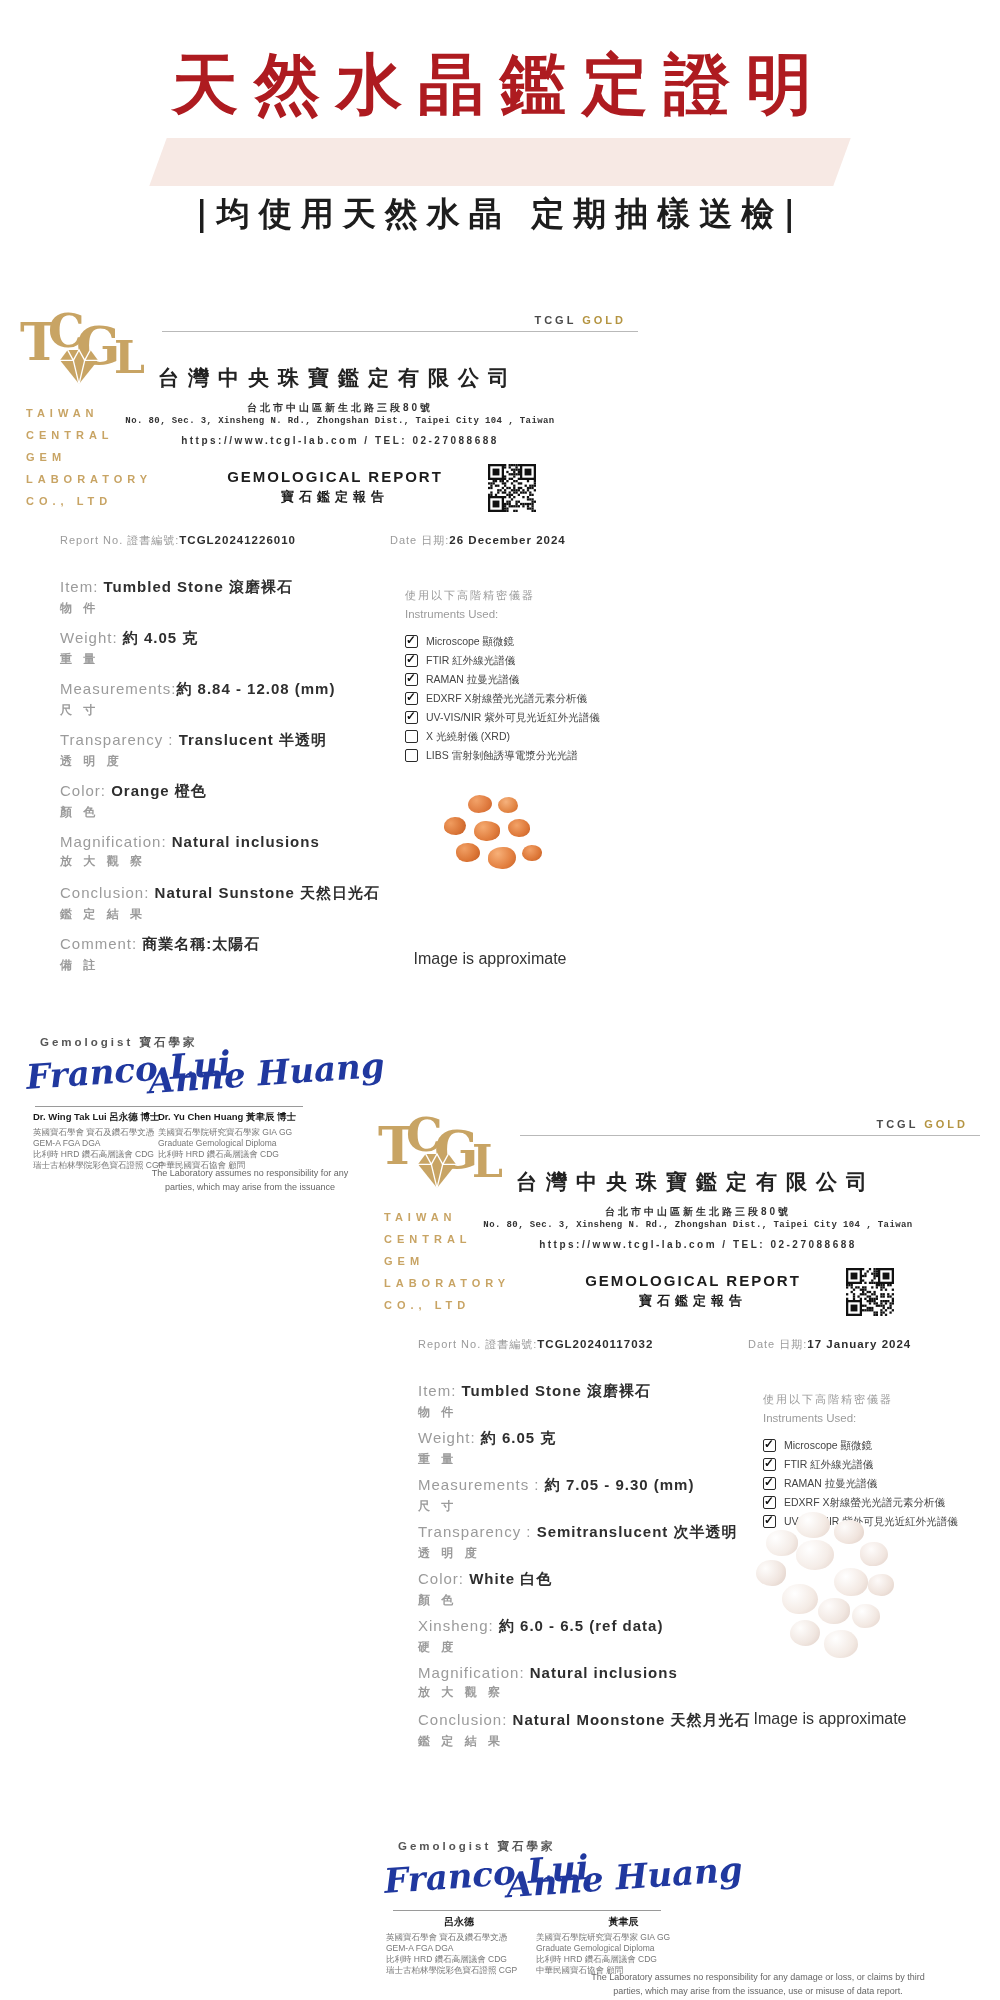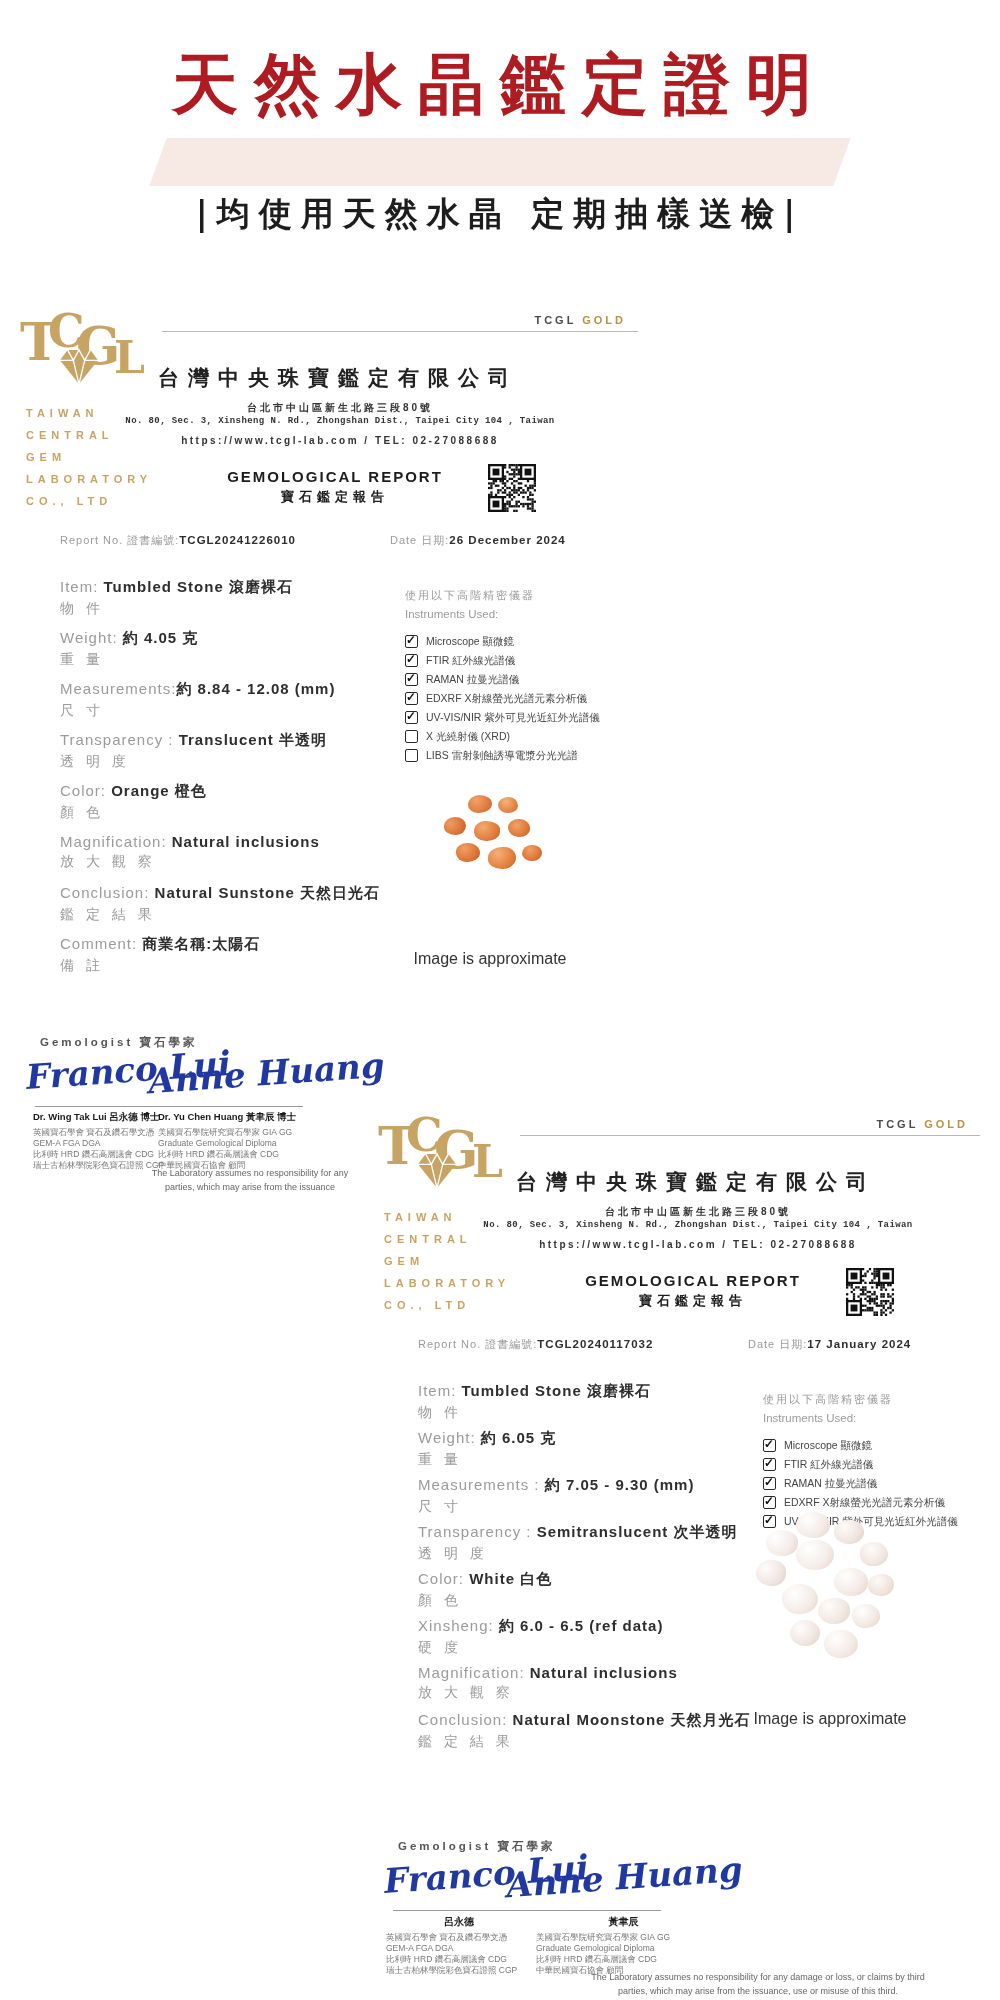--- a/index.html
+++ b/index.html
@@ -54,21 +54,21 @@
   .report-row{position:absolute;left:40px;top:233px;width:560px;font-size:11px;
               color:#9b9b9b;letter-spacing:1px;white-space:nowrap;}
   .report-row .val{color:#2e2e2e;font-weight:bold;font-size:11.5px;}
   .report-row .date{position:absolute;left:330px;top:0;}
 
   .fields{position:absolute;left:40px;top:278px;width:330px;}
   .field{height:51px;} .cert2 .field{height:47px;}
   .f-line{font-size:15px;white-space:nowrap;}
   .f-label{color:#9b9b9b;letter-spacing:1px;}
   .f-value{color:#2e2e2e;font-weight:bold;letter-spacing:1px;}
-  .f-sub{margin-top:3px;font-size:14px;color:#9b9b9b;letter-spacing:4px;}
+  .f-sub{margin-top:3px;font-size:12px;color:#9b9b9b;letter-spacing:4px;font-weight:bold;}
 
   .instruments{position:absolute;left:385px;top:288px;width:230px;}
   .inst-h-zh{font-size:11px;color:#9b9b9b;letter-spacing:2px;}
   .inst-h-en{font-size:11.5px;color:#9b9b9b;margin-top:5px;}
   .inst-list{margin-top:12px;}
   .inst-row{height:19px;display:flex;align-items:center;}
   .cb{width:11px;height:11px;border:1.5px solid #2a2a2a;border-radius:2px;margin-right:8px;
       position:relative;flex:0 0 auto;}
   .cb .mark{display:none;position:absolute;left:0;top:-3px;font-size:12px;font-weight:bold;color:#111;}
   .cb.on .mark{display:block;}
@@ -709,17 +709,17 @@
       <div class="s-cred">
         <div>美國寶石學院研究寶石學家 GIA GG</div>
         <div>Graduate Gemological Diploma</div>
         <div>比利時 HRD 鑽石高層議會 CDG</div>
         <div>中華民國寶石協會 顧問</div>
       </div>
     </div>
 
     <div class="disclaimer">
       <div>The Laboratory assumes no responsibility for any damage or loss, or claims by third</div>
-      <div>parties, which may arise from the issuance, use or misuse of this third.</div>
+      <div>parties, which may arise from the issuance, use or misuse of data report.</div>
     </div>
   </div>
 
 </div>
 
 </body></html>

